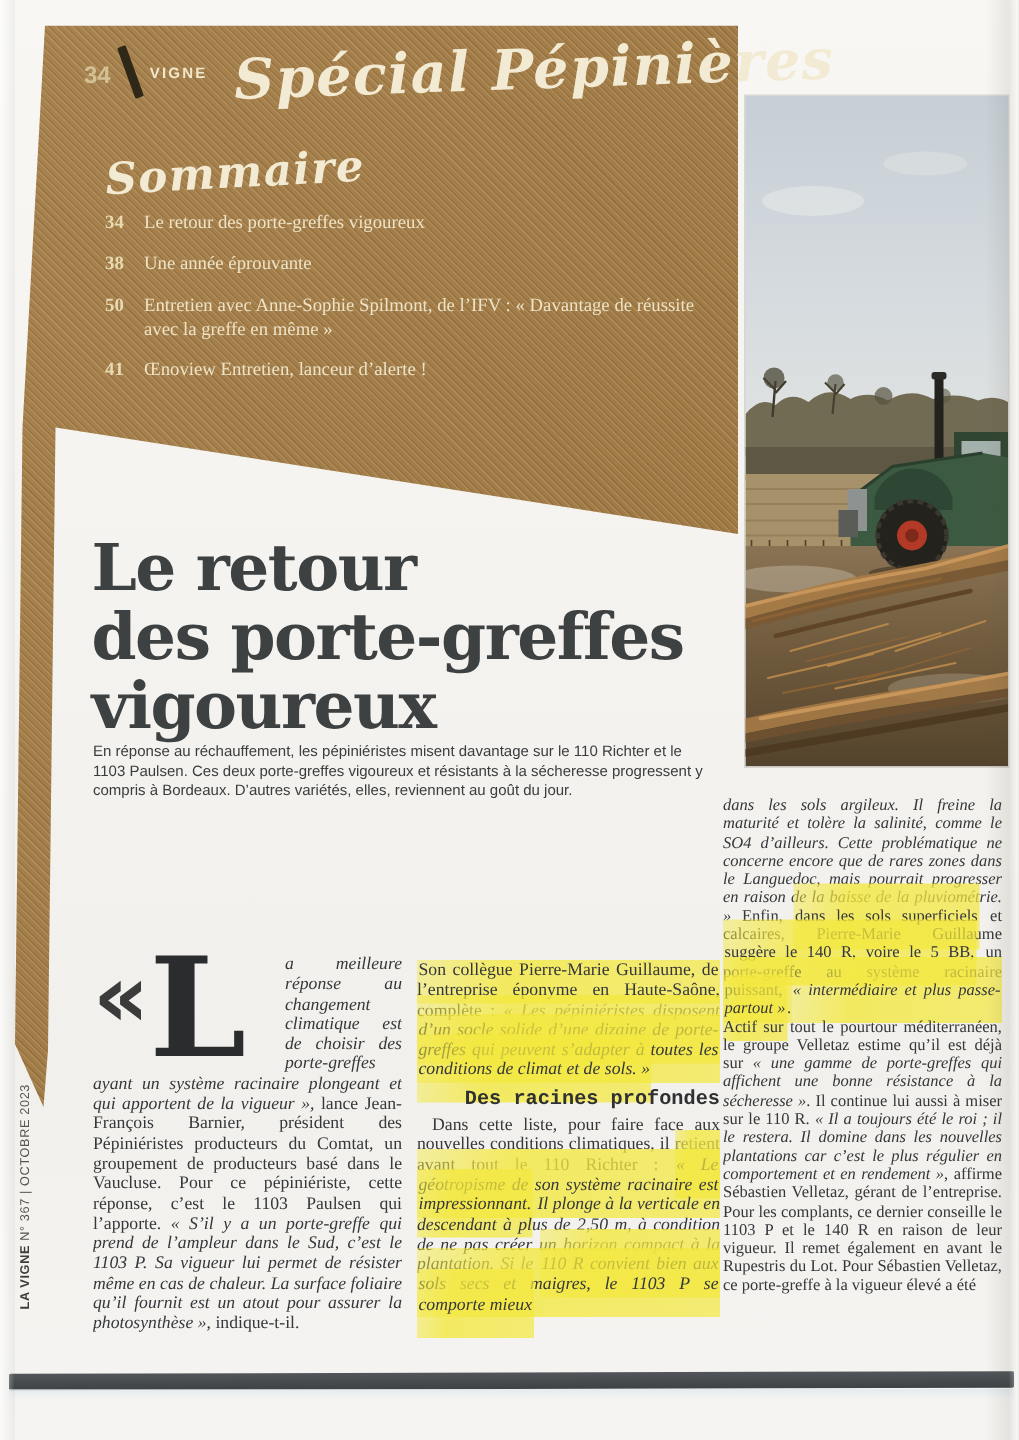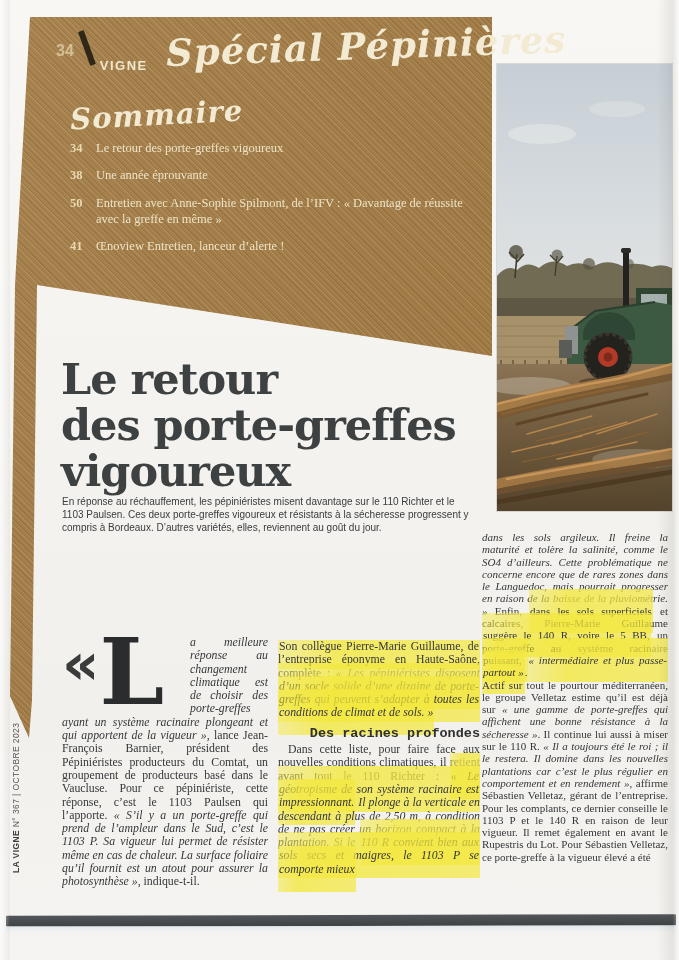--- a/index.html
+++ b/index.html
@@ -8,21 +8,21 @@
         font-family:"Liberation Serif",serif;color:#35373a;}
   
   .gold{position:absolute;left:0;top:0;width:679px;height:960px;
         background:
           repeating-linear-gradient(45deg,rgba(255,244,214,.10) 0 1px,rgba(62,40,10,.12) 1px 2px,rgba(0,0,0,0) 2px 4px),
           linear-gradient(120deg,#a8834f, #a07a45 55%, #a8834f);
         clip-path:polygon(30px 17px,492px 17px,492px 356px,37px 285px,32px 700px,29px 738px,10px 696px,15px 285px);}
   .hdr{position:absolute;left:56px;top:26px;display:flex;align-items:flex-start;color:#eee3c6;}
   .hdr-num{font-family:"Liberation Sans",sans-serif;font-size:16px;font-weight:bold;color:#d3c094;margin-top:16px;}
   .hdr-slash{width:6px;height:36px;background:#2f2717;transform:rotate(-20deg);margin:4px 10px 0 10px;border-radius:1px;}
-  .hdr-brand{font-family:"Liberation Sans",sans-serif;font-size:13px;font-weight:bold;letter-spacing:1.5px;color:#f0e7cd;margin-top:32px;}
+  .hdr-brand{font-family:"Liberation Sans",sans-serif;font-size:10px;font-weight:bold;letter-spacing:1.5px;color:#f0e7cd;margin-top:18px;}
   .hdr-script{font-family:"DejaVu Serif",serif;font-style:italic;font-weight:bold;font-size:37px;
               color:#f2ead2;margin:-2px 0 0 18px;transform:rotate(-2deg);letter-spacing:1px;}
   .sommaire{position:absolute;left:70px;top:92px;width:400px;color:#ecdfbf;}
   .sommaire-title{font-family:"DejaVu Serif",serif;font-style:italic;font-weight:bold;font-size:29px;
                   transform:rotate(-3deg);color:#f2ead2;margin-bottom:14px;letter-spacing:1px;}
   .toc{display:flex;flex-direction:column;gap:11px;font-size:12.5px;line-height:1.3;}
   .toc-row{display:flex;}
   .toc-num{width:26px;font-weight:bold;flex:none;color:#e9dab2;}
   .toc-txt{color:#eee3c6;}
   

